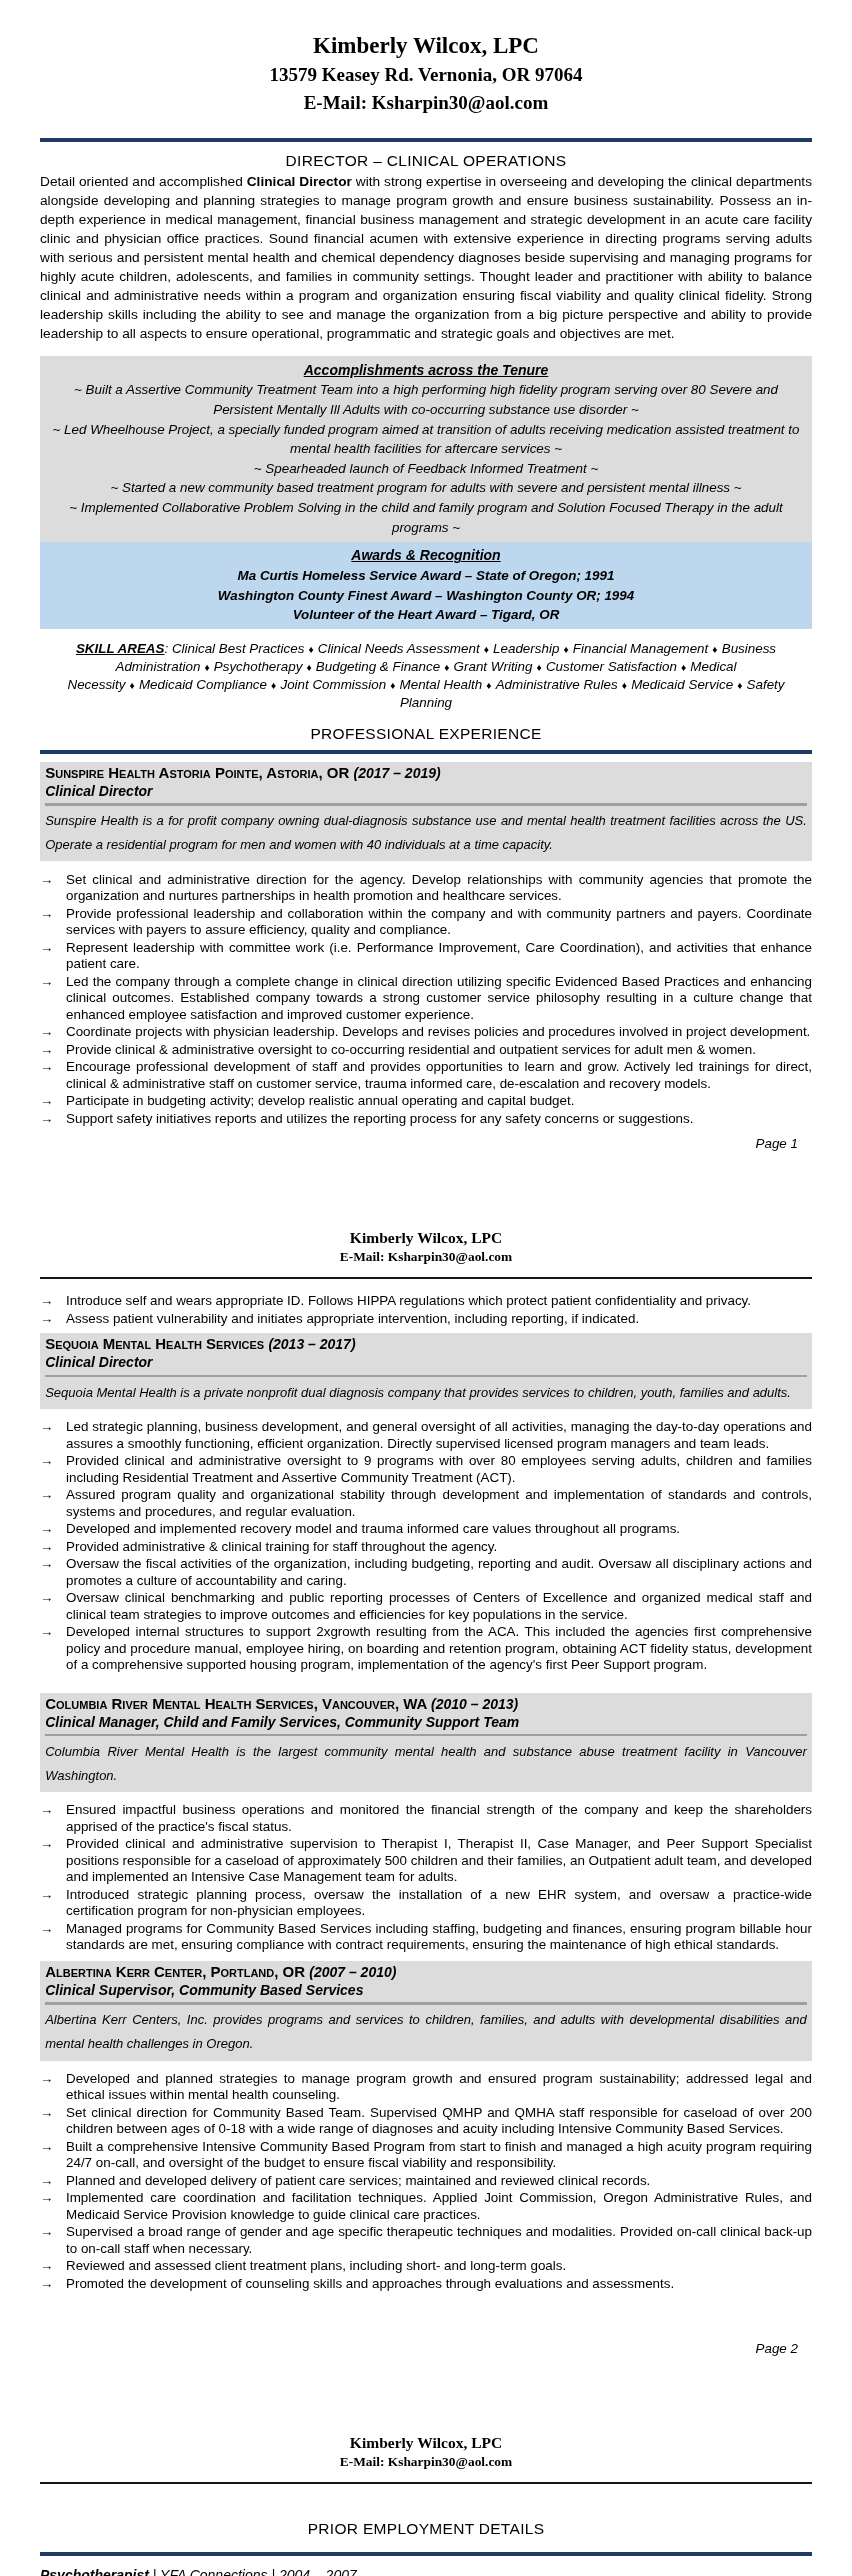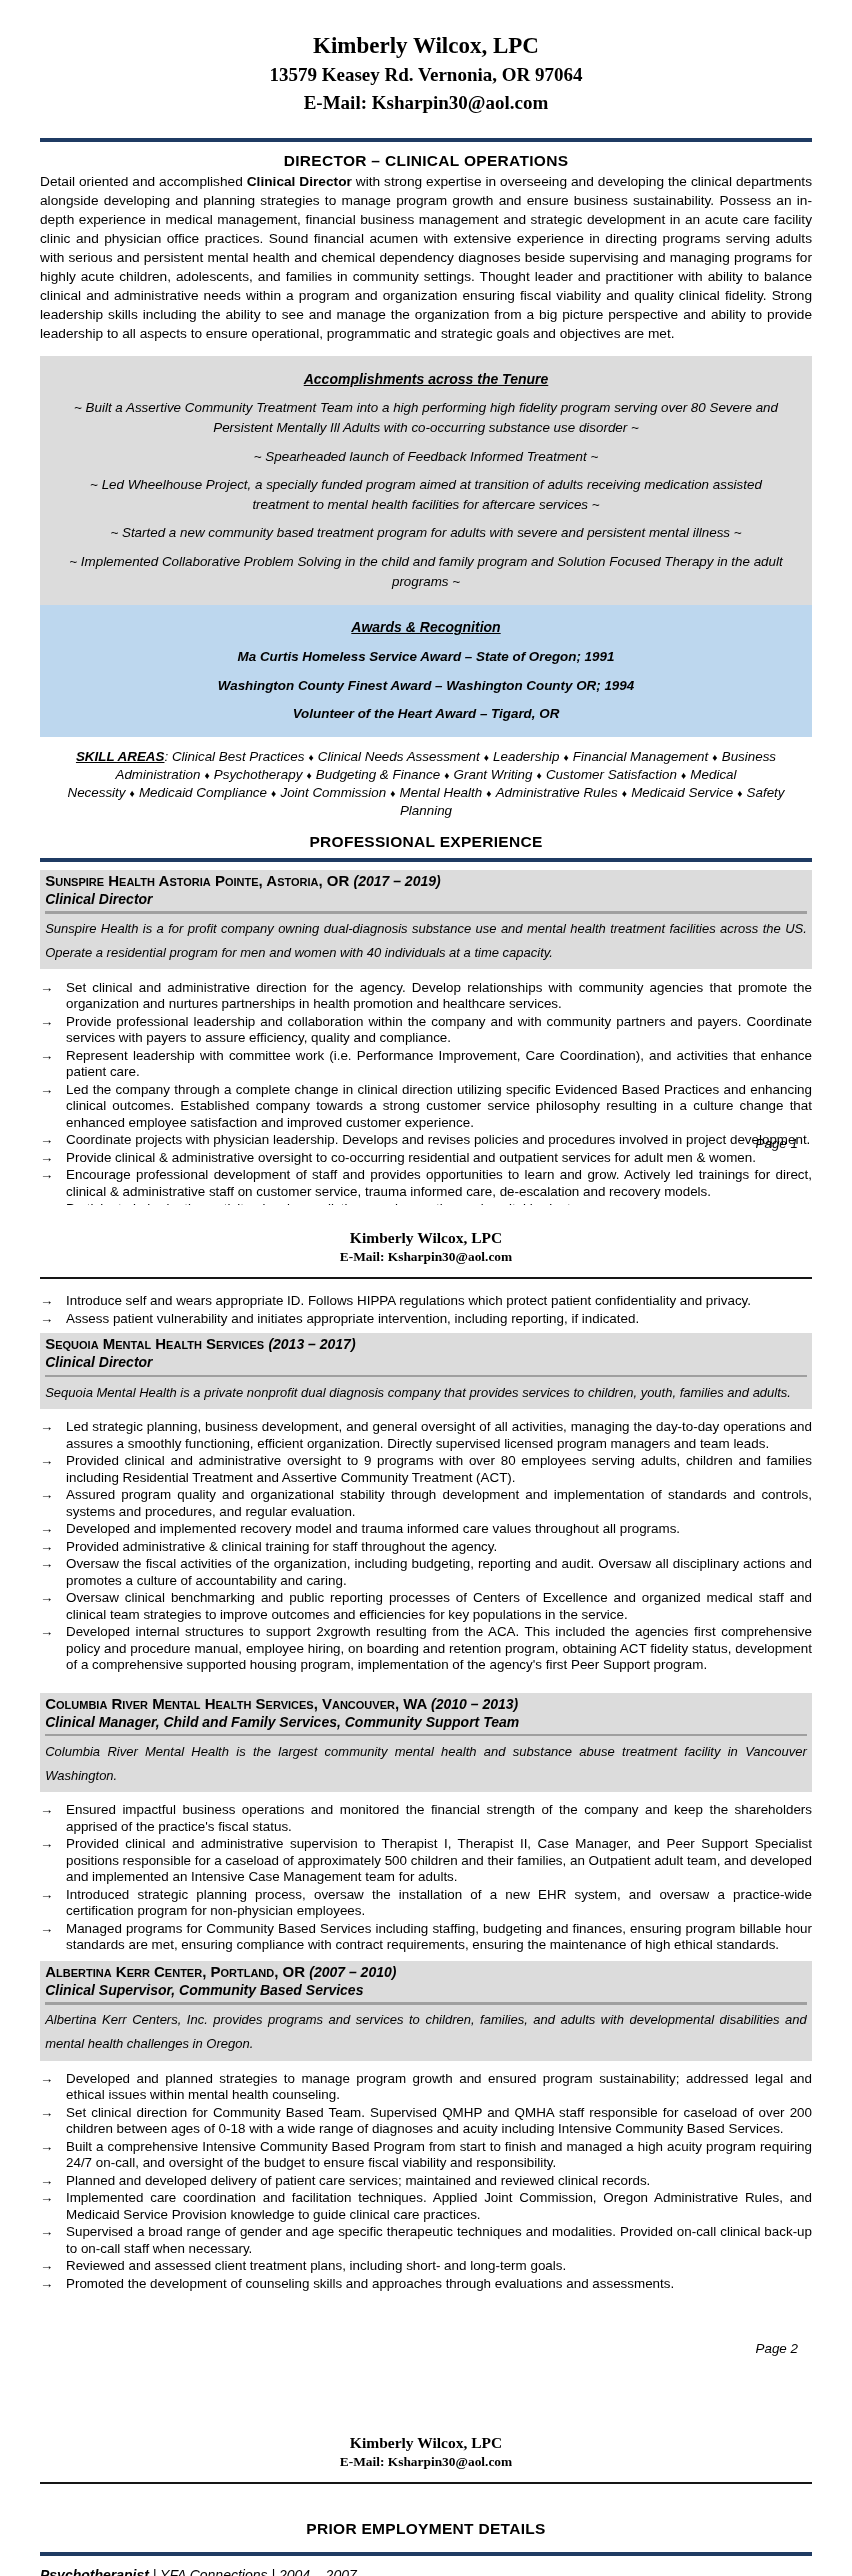--- a/index.html
+++ b/index.html
@@ -11,31 +11,31 @@
   .p1-head { padding-top:32px; text-align:center; font-family:"Liberation Serif", serif; }
   .p1-name { font-size:23px; font-weight:bold; line-height:1.2; }
   .p1-line { font-size:19px; font-weight:bold; line-height:1.42; margin-top:2.1px; }
   .p1-line.mail { margin-top:1px; }
 
   .rule-navy { height:4.1px; background:#1f3b63; }
   .rule-navy.r1 { margin-top:21.6px; }
   .rule-navy.mid { height:3.6px; margin-top:7.2px; }
   .rule-thin { height:1.5px; background:#151515; margin-top:11.3px; }
 
-  h2.sec { font-size:15.5px; font-weight:bold; text-align:center; margin:9.3px 0 0; line-height:18.5px; letter-spacing:0.3px; }
+  h2.sec { font-size:15.5px; font-weight:normal; text-align:center; margin:9.3px 0 0; line-height:18.5px; letter-spacing:0.3px; }
   h2.sec.pe { margin-top:13.4px; }
 
   .summary { font-size:13.7px; line-height:19px; text-align:justify; margin:2.1px 0 0; }
   .summary .b { font-weight:bold; }
 
   .box { text-align:center; font-style:italic; font-size:13.4px; line-height:19.6px; }
   .box.gray { background:#dcdcdc; margin-top:12.4px; padding:5.2px 12.4px; }
   .box.blue { background:#bdd7ee; padding:4.1px 12.4px; }
   .box .box-title { font-weight:bold; text-decoration:underline; font-size:14px; }
-  .box p { margin:9px;text-align:center; }
+  .box p { margin:0;text-align:center; }
   .box.blue p { font-weight:bold; }
 
   .skills { margin-top:11.3px; padding:0 15.5px; text-align:center; font-style:italic; font-size:13.4px; line-height:17px; }
   .skills .lbl { font-weight:bold; text-decoration:underline; }
   .skills .dia { font-size:10.3px; padding:0 4.1px; font-style:normal; }
 
   
   .band { background:#dcdcdc; margin-top:8px; padding:3.1px 5.2px 4.1px; }
   .company { font-weight:bold; font-variant:small-caps; font-size:15px; line-height:16.5px; }
   .company .dates { font-variant:normal; font-style:italic; font-size:14px; }
@@ -73,22 +73,22 @@
     <div class="p1-line mail">E-Mail: Ksharpin30@aol.com</div>
   </div>
   <div class="inner">
     <div class="rule-navy r1"></div>
     <h2 class="sec">DIRECTOR – CLINICAL OPERATIONS</h2>
     <p class="summary"><span>Detail oriented and accomplished </span><span class="b">Clinical Director</span><span> with strong expertise in overseeing and developing the clinical departments alongside developing and planning strategies to manage program growth and ensure business sustainability. Possess an in-depth experience in medical management, financial business management and strategic development in an acute care facility clinic and physician office practices. Sound financial acumen with extensive experience in directing programs serving adults with serious and persistent mental health and chemical dependency diagnoses beside supervising and managing programs for highly acute children, adolescents, and families in community settings. Thought leader and practitioner with ability to balance clinical and administrative needs within a program and organization ensuring fiscal viability and quality clinical fidelity. Strong leadership skills including the ability to see and manage the organization from a big picture perspective and ability to provide leadership to all aspects to ensure operational, programmatic and strategic goals and objectives are met.</span></p>
 
     <div class="box gray">
       <p class="box-title">Accomplishments across the Tenure</p>
       <p>~ Built a Assertive Community Treatment Team into a high performing high fidelity program serving over 80 Severe and Persistent Mentally Ill Adults with co-occurring substance use disorder ~</p>
+      <p>~ Led Wheelhouse Project, a specially funded program aimed at transition of adults receiving medication assisted treatment to mental health facilities for aftercare services ~</p>
       <p>~ Spearheaded launch of Feedback Informed Treatment ~</p>
-      <p>~ Led Wheelhouse Project, a specially funded program aimed at transition of adults receiving medication assisted treatment to mental health facilities for aftercare services ~</p>
       <p>~ Started a new community based treatment program for adults with severe and persistent mental illness ~</p>
       <p>~ Implemented Collaborative Problem Solving in the child and family program and Solution Focused Therapy in the adult programs ~</p>
     </div>
 
     <div class="box blue">
       <p class="box-title">Awards &amp; Recognition</p>
       <p>Ma Curtis Homeless Service Award – State of Oregon; 1991</p>
       <p>Washington County Finest Award – Washington County OR; 1994</p>
       <p>Volunteer of the Heart Award – Tigard, OR</p>
     </div>

